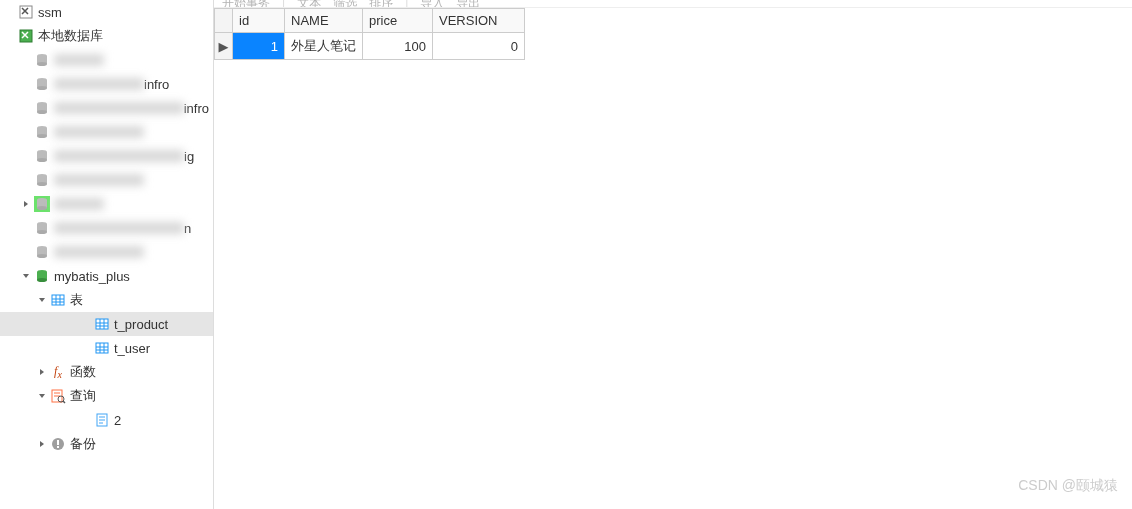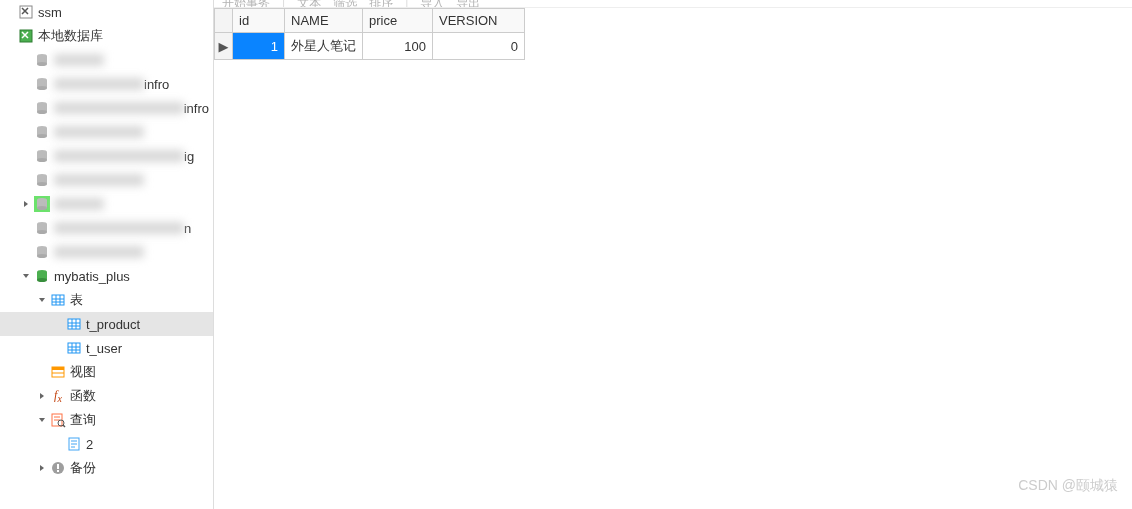--- a/index.html
+++ b/index.html
@@ -25,21 +25,21 @@
       align-items: center;
       height: 24px;
       padding: 0 4px;
       cursor: pointer;
       white-space: nowrap;
     }
     .tree-item.selected { background: #e5e5e5; }
     .indent-0 { padding-left: 4px; }
     .indent-1 { padding-left: 20px; }
     .indent-2 { padding-left: 36px; }
-    .indent-3 { padding-left: 52px; }
+    .indent-3 { padding-left: 80px; }
     .expand-toggle {
       width: 12px;
       height: 12px;
       display: inline-flex;
       align-items: center;
       justify-content: center;
       font-size: 10px;
       color: #666;
       margin-right: 2px;
     }
@@ -310,31 +310,20 @@
         <span class="tree-icon">
           <svg width="16" height="16">
             <rect x="2" y="3" width="12" height="10" fill="#fff" stroke="#2196f3"></rect>
             <line x1="2" y1="7" x2="14" y2="7" stroke="#2196f3"></line>
             <line x1="2" y1="10" x2="14" y2="10" stroke="#2196f3"></line>
             <line x1="6" y1="3" x2="6" y2="13" stroke="#2196f3"></line>
             <line x1="10" y1="3" x2="10" y2="13" stroke="#2196f3"></line>
           </svg>
         </span>
         <span class="tree-label">t_user</span>
-      </div>
-      <div class="tree-item indent-2">
-        <span class="no-toggle"></span>
-        <span class="tree-icon">
-          <svg width="16" height="16">
-            <rect x="2" y="3" width="12" height="10" fill="#fff" stroke="#ff9800"></rect>
-            <rect x="2" y="3" width="12" height="3" fill="#ff9800"></rect>
-            <line x1="2" y1="9" x2="14" y2="9" stroke="#ff9800"></line>
-          </svg>
-        </span>
-        <span class="tree-label">视图</span>
       </div>
       <div class="tree-item indent-2">
         <span class="expand-toggle">
           <svg width="10" height="10">
             <path d="M3 2 L7 5 L3 8 Z" fill="#666"></path>
           </svg>
         </span>
         <span class="tree-icon">
           <span style="font-style:italic;color:#c2410c;font-size:12px;font-family:serif;">f<sub>x</sub></span>
         </span>

